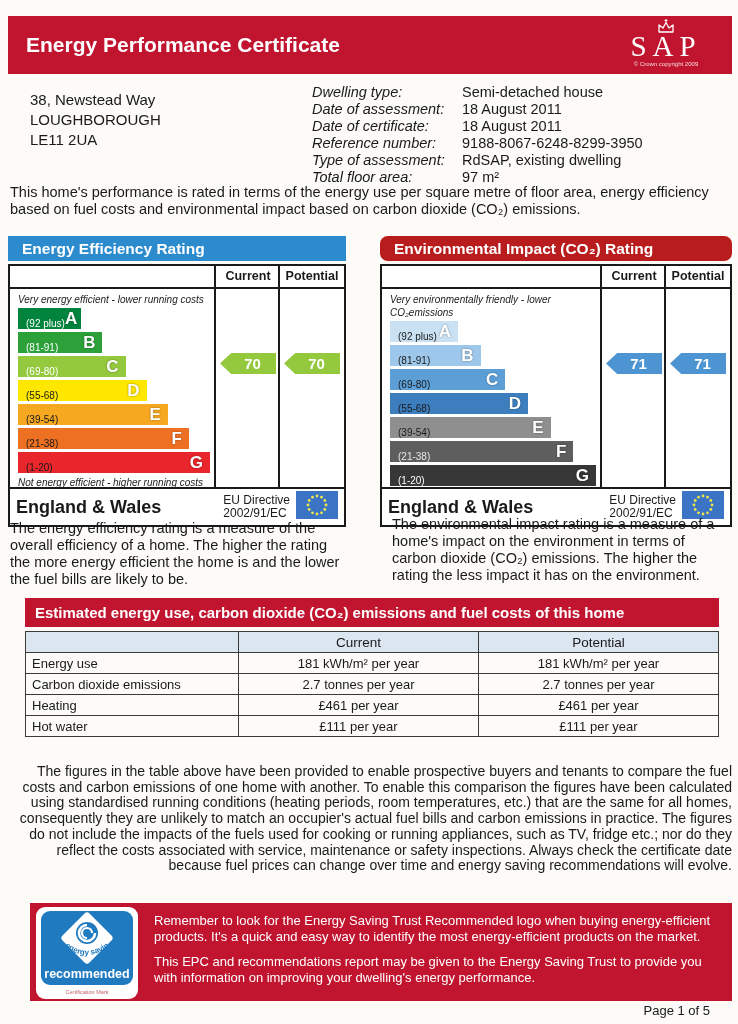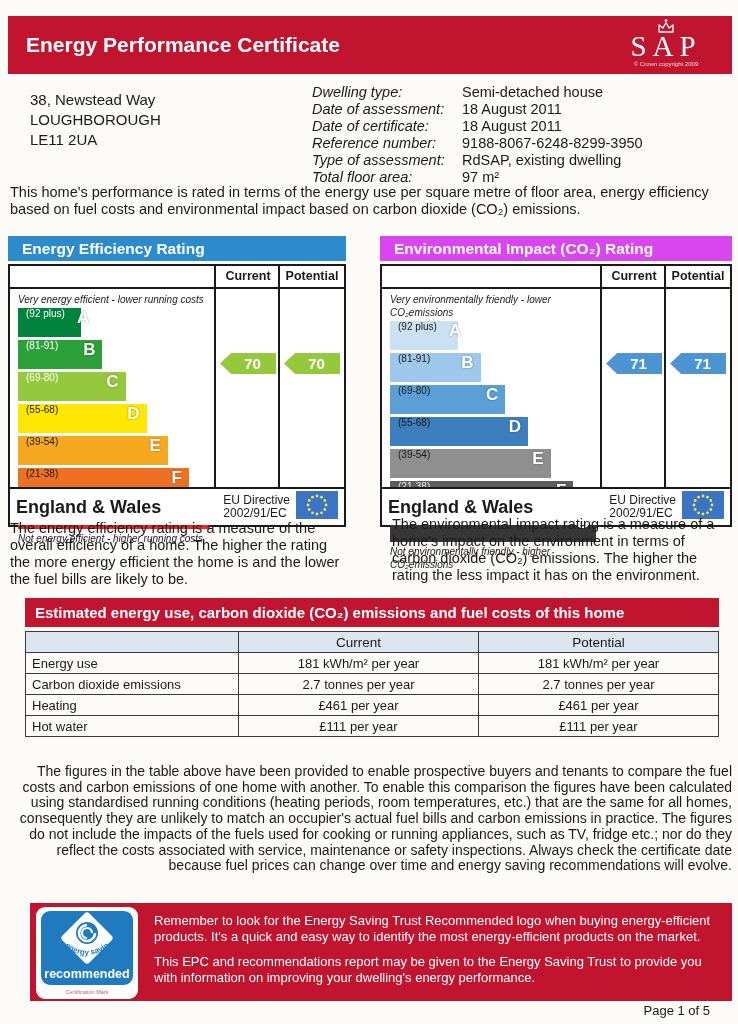--- a/index.html
+++ b/index.html
@@ -28,21 +28,21 @@
   .chart.env { width:352px; margin-left:34px; }
   .chart-titlebar { height:25px; line-height:25px; color:#fff; font-weight:bold; font-size:15.5px; padding-left:14px; margin-bottom:3px;margin-top:12px; }
   .chart-frame { position:relative; border:2px solid #1a1a1a; background:#fff; height:259px; }
   .col-line { position:absolute; top:0; bottom:36px; width:0; border-left:2px solid #1a1a1a; }
   .col-line.l1 { right:128px; } .col-line.l2 { right:64px; }
   .chart-colheads { height:21px; border-bottom:2px solid #1a1a1a; position:relative; }
   .colhead { position:absolute; top:0; height:21px; width:64px; text-align:center; font-weight:bold; font-size:12.5px; line-height:21px; }
   .colhead.cur { right:64px; } .colhead.pot { right:0; }
   .chart-body { padding:3px 134px 0 8px; }
   .band-caption { font-size:10px; font-style:italic; line-height:13px; margin:1px 0 2px; }
-  .band { height:29px; margin-bottom:3px; display:flex; align-items:flex-start;gap:12px; }
+  .band { height:21px; margin-bottom:3px; display:flex; align-items:flex-end; }
   .band-range { font-size:10px; padding-left:8px; white-space:nowrap; }
   .band-letter { margin-left:auto; padding-right:7px; font-size:17px; font-weight:bold; color:#fff; text-shadow:0 0 2px rgba(0,0,0,.45); }
   .arrow { position:absolute; width:56px; height:21px; display:flex; align-items:center; justify-content:center;
            padding-left:9px; box-sizing:border-box; color:#fff; font-weight:bold; font-size:15px;
            clip-path:polygon(0 50%, 20% 0, 100% 0, 100% 100%, 20% 100%); }
   .arrow.cur { right:68px; } .arrow.pot { right:4px; }
   .chart-footer { position:absolute; left:0; right:0; bottom:0; height:36px; border-top:2px solid #1a1a1a;
                   display:flex; align-items:center; padding:0 6px; background:#fff; }
   .region { font-weight:bold; font-size:18px; flex:1; }
   .directive { font-size:12px; line-height:13px; margin-right:6px; text-align:left; }
@@ -187,21 +187,21 @@
                   <circle cx="25.5" cy="6.2" r="1.4"></circle>
                   <circle cx="28.8" cy="9.5" r="1.4"></circle>
                 </g>
               </svg>
           </div>
         </div>
       </div>
     </div>
 
     <div class="chart env">
-      <div class="chart-titlebar" style="background: #d946ef;">Environmental Impact (CO₂) Rating</div>
+      <div class="chart-titlebar" style="background: #b91c1c; border-radius: 8px;">Environmental Impact (CO₂) Rating</div>
       <div class="chart-frame">
         <div class="chart-colheads">
           <div class="colhead cur">Current</div>
           <div class="colhead pot">Potential</div>
         </div>
         <div class="col-line l1"></div>
         <div class="col-line l2"></div>
         <div class="chart-body">
           <div class="band-caption">Very environmentally friendly - lower CO₂emissions</div>
           <div class="band" style="background: rgb(201, 225, 243); width: 33%;">

